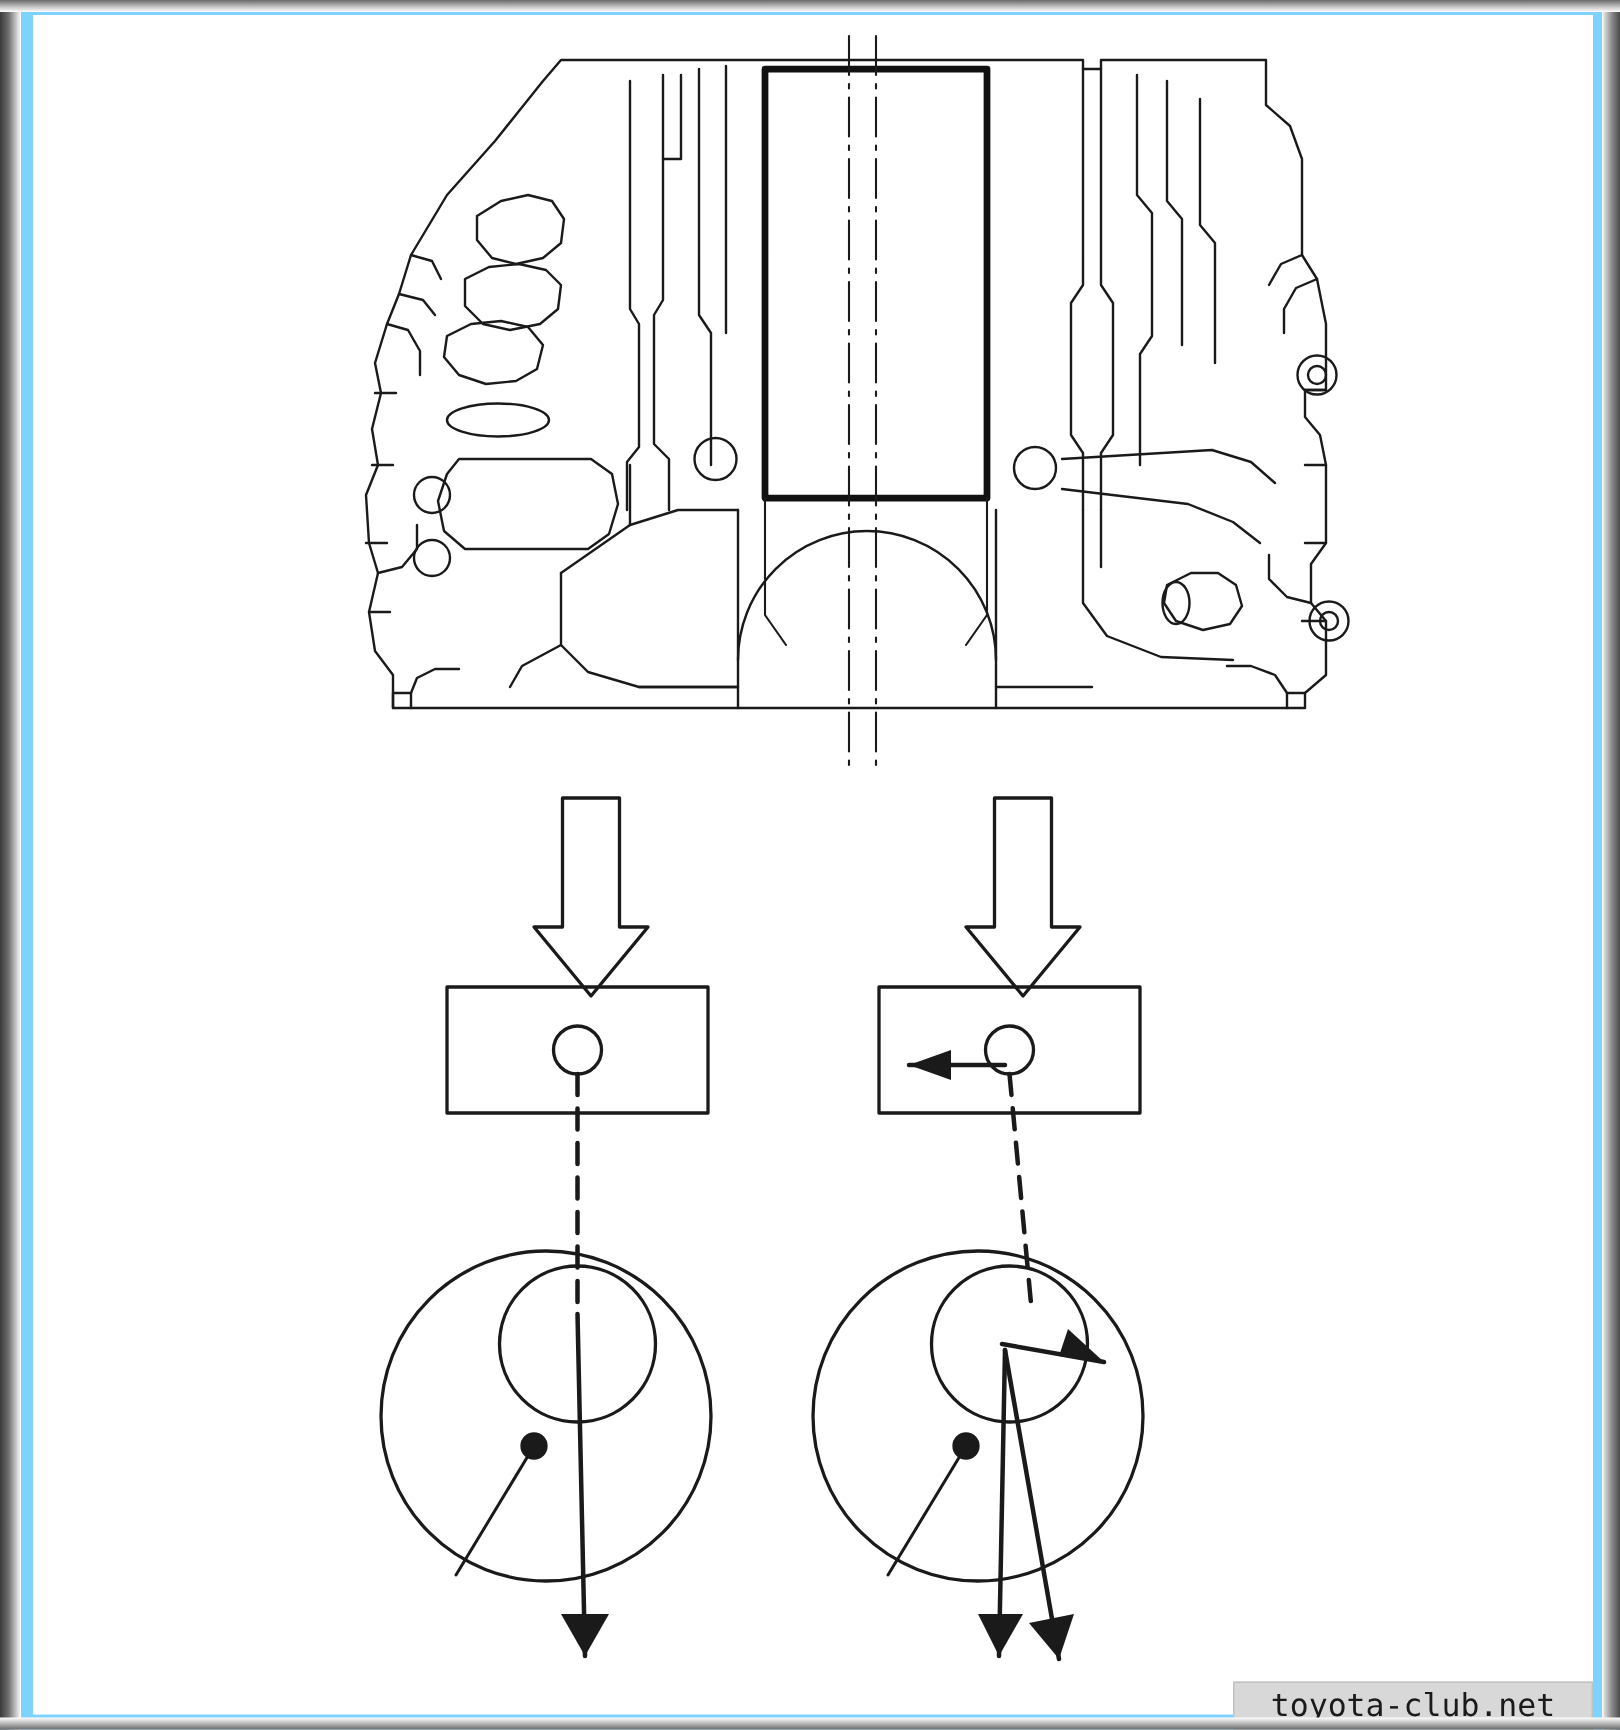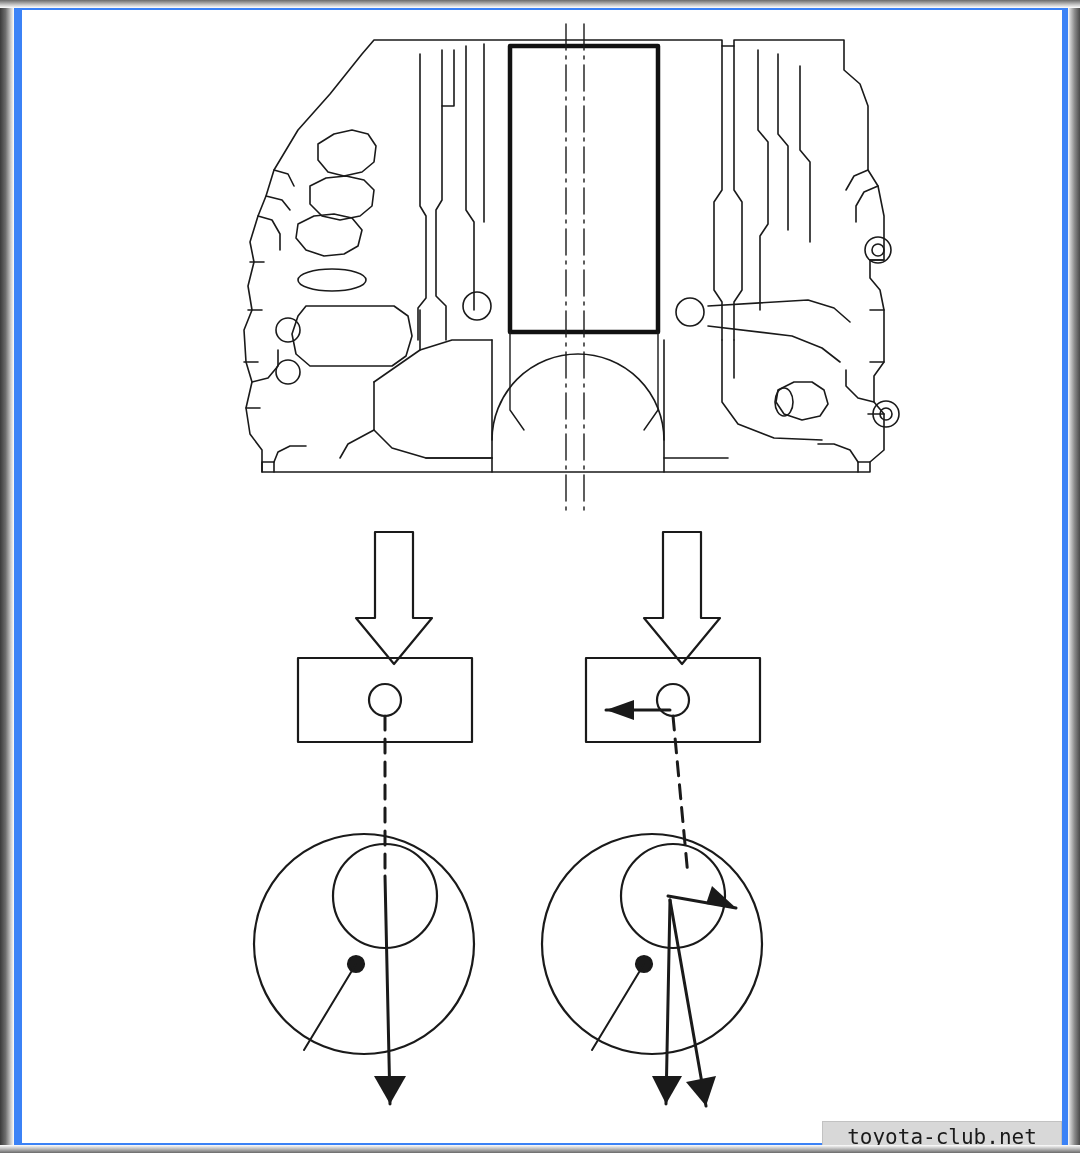--- a/index.html
+++ b/index.html
@@ -12,21 +12,21 @@
     height: 1153px;
     font-family: "Liberation Sans", sans-serif;
     position: relative;
     overflow: hidden;
   }
   #page {
     position: absolute;
     left: 0; top: 0;
     width: 1080px;
     height: 1153px;
-    background: #3b82f6;
+    background: #7dd3fc;
   }
   
   .edge-left {
     position: absolute;
     left: 0; top: 0;
     width: 14px; height: 1153px;
     background: linear-gradient(to right, #3a3a3a 0%, #6e6e6e 40%, #cfcfcf 80%, #ffffff 100%);
   }
   .edge-right {
     position: absolute;

